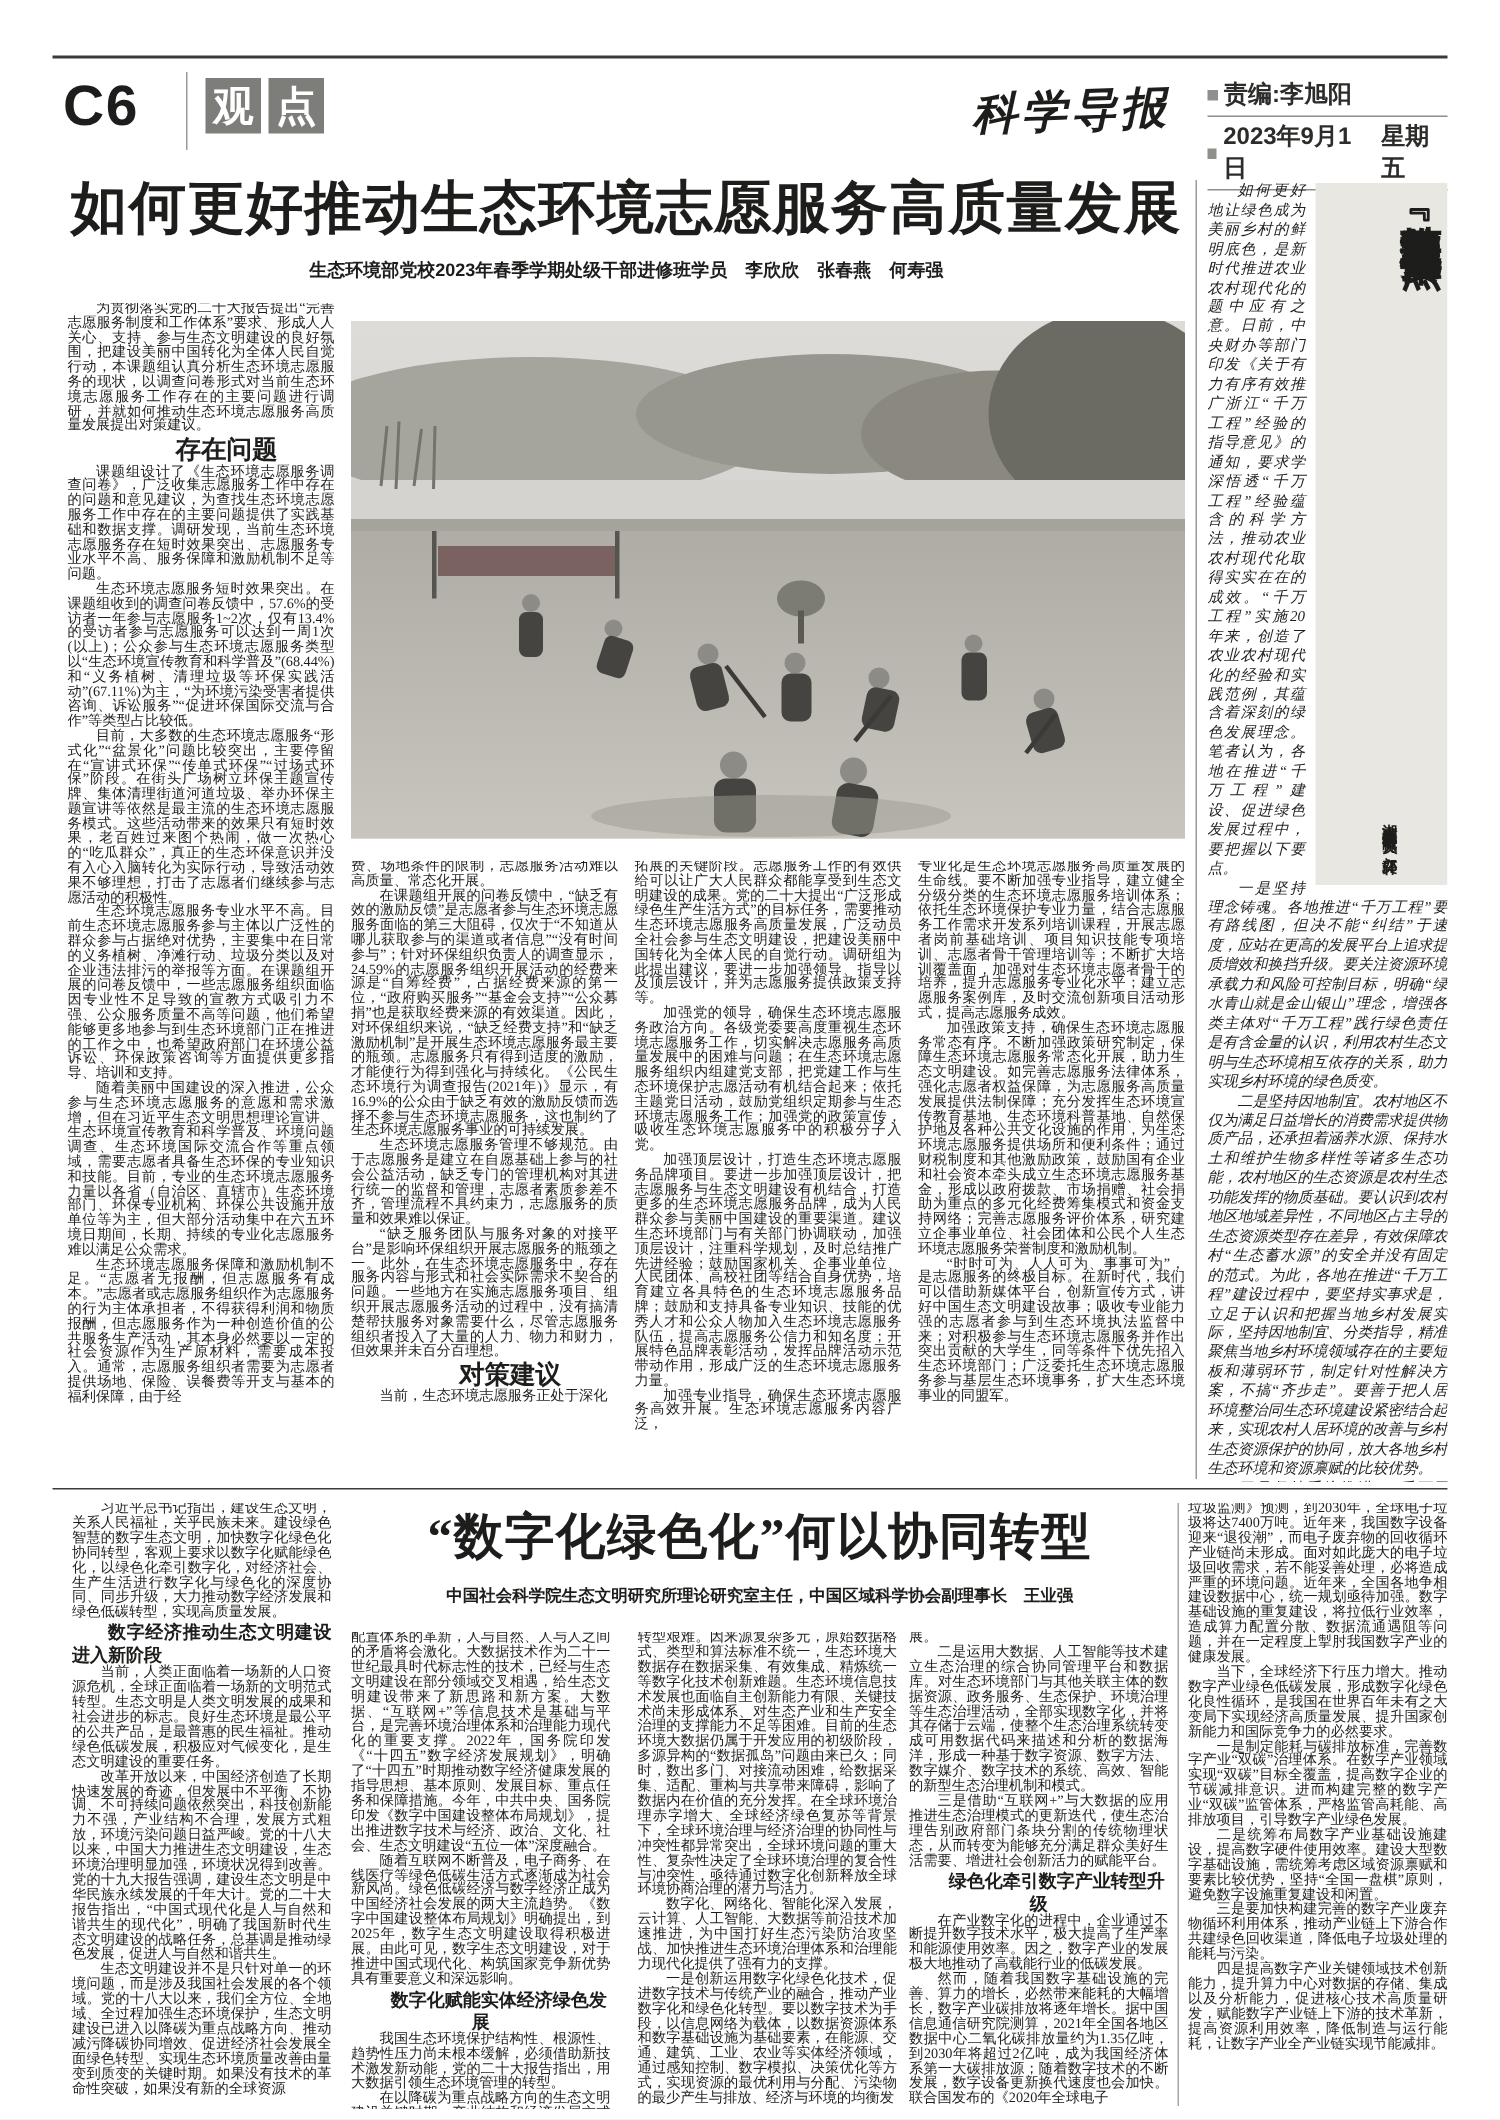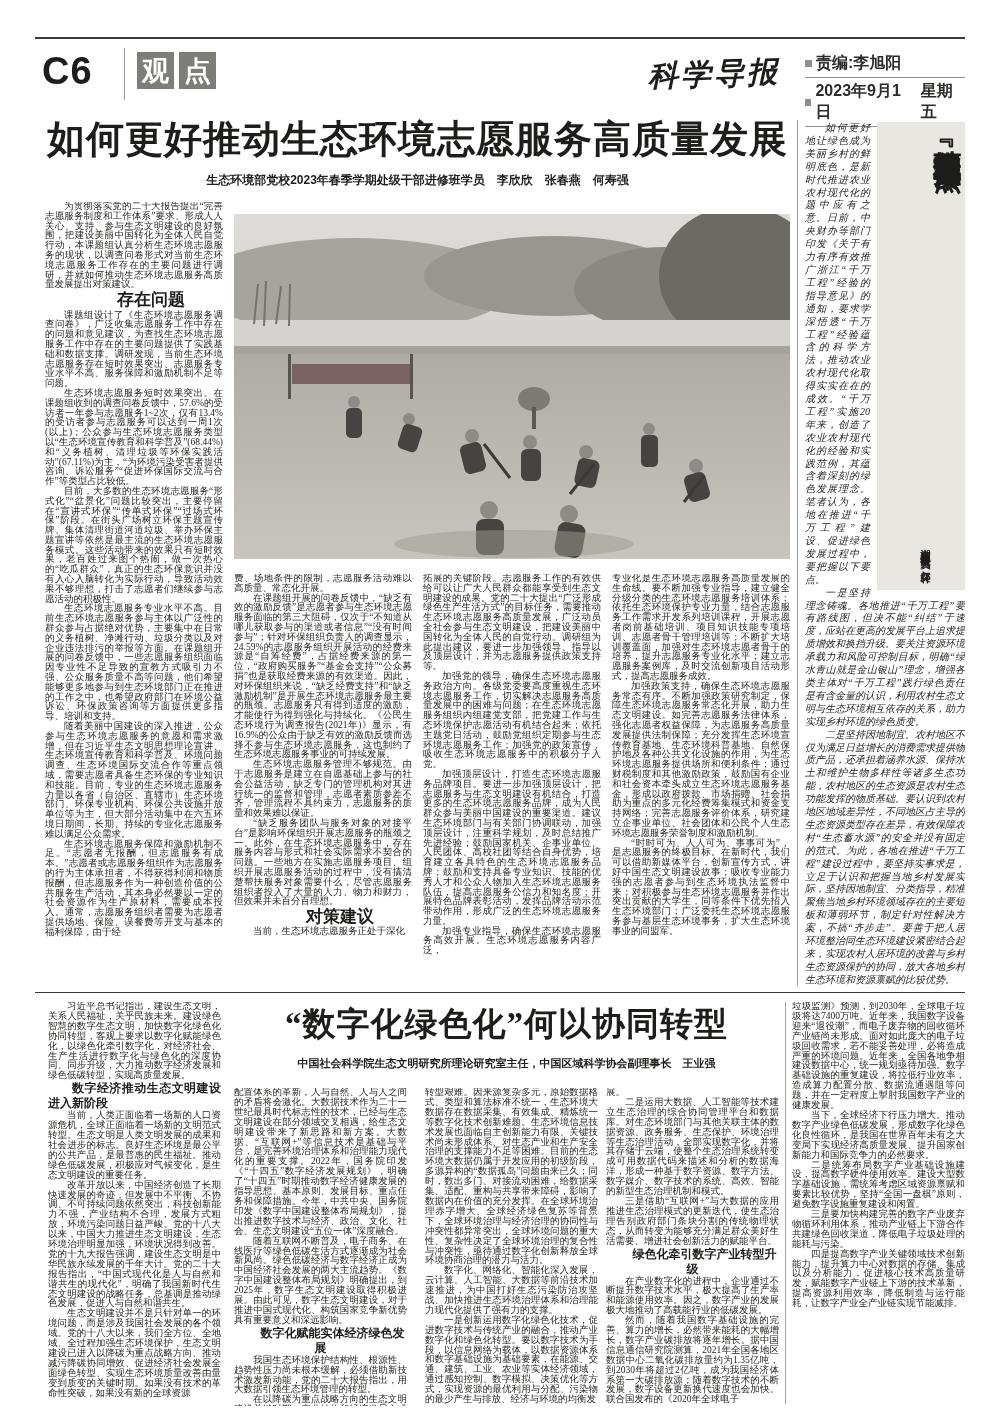--- a/index.html
+++ b/index.html
@@ -239,20 +239,21 @@
       <p>二是运用大数据、人工智能等技术建立生态治理的综合协同管理平台和数据库。对生态环境部门与其他关联主体的数据资源、政务服务、生态保护、环境治理等生态治理活动，全部实现数字化，并将其存储于云端，使整个生态治理系统转变成可用数据代码来描述和分析的数据海洋，形成一种基于数字资源、数字方法、数字媒介、数字技术的系统、高效、智能的新型生态治理机制和模式。</p>
       <p>三是借助“互联网+”与大数据的应用推进生态治理模式的更新迭代，使生态治理告别政府部门条块分割的传统物理状态，从而转变为能够充分满足群众美好生活需要、增进社会创新活力的赋能平台。</p>
       <p class="bsub center">绿色化牵引数字产业转型升级</p>
       <p>在产业数字化的进程中，企业通过不断提升数字技术水平，极大提高了生产率和能源使用效率。因之，数字产业的发展极大地推动了高载能行业的低碳发展。</p>
       <p>然而，随着我国数字基础设施的完善、算力的增长，必然带来能耗的大幅增长，数字产业碳排放将逐年增长。据中国信息通信研究院测算，2021年全国各地区数据中心二氧化碳排放量约为1.35亿吨，到2030年将超过2亿吨，成为我国经济体系第一大碳排放源；随着数字技术的不断发展，数字设备更新换代速度也会加快。联合国发布的《2020年全球电子</p>
     </div>
 
     <div class="col bc bc5">
       <p class="cont">垃圾监测》预测，到2030年，全球电子垃圾将达7400万吨。近年来，我国数字设备迎来“退役潮”，而电子废弃物的回收循环产业链尚未形成。面对如此庞大的电子垃圾回收需求，若不能妥善处理，必将造成严重的环境问题。近年来，全国各地争相建设数据中心，统一规划亟待加强。数字基础设施的重复建设，将拉低行业效率，造成算力配置分散、数据流通遇阻等问题，并在一定程度上掣肘我国数字产业的健康发展。</p>
       <p>当下，全球经济下行压力增大。推动数字产业绿色低碳发展，形成数字化绿色化良性循环，是我国在世界百年未有之大变局下实现经济高质量发展、提升国家创新能力和国际竞争力的必然要求。</p>
+      <p>一是制定能耗与碳排放标准，完善数字产业“双碳”治理体系。在数字产业领域实现“双碳”目标全覆盖，提高数字企业的节碳减排意识。进而构建完整的数字产业“双碳”监管体系，严格监管高耗能、高排放项目，引导数字产业绿色发展。</p>
       <p>二是统筹布局数字产业基础设施建设，提高数字硬件使用效率。建设大型数字基础设施，需统筹考虑区域资源禀赋和要素比较优势，坚持“全国一盘棋”原则，避免数字设施重复建设和闲置。</p>
       <p>三是要加快构建完善的数字产业废弃物循环利用体系，推动产业链上下游合作共建绿色回收渠道，降低电子垃圾处理的能耗与污染。</p>
       <p>四是提高数字产业关键领域技术创新能力，提升算力中心对数据的存储、集成以及分析能力，促进核心技术高质量研发，赋能数字产业链上下游的技术革新，提高资源利用效率，降低制造与运行能耗，让数字产业全产业链实现节能减排。</p>
     </div>
 
   </div>
 
 </div>
 
 </body></html>

